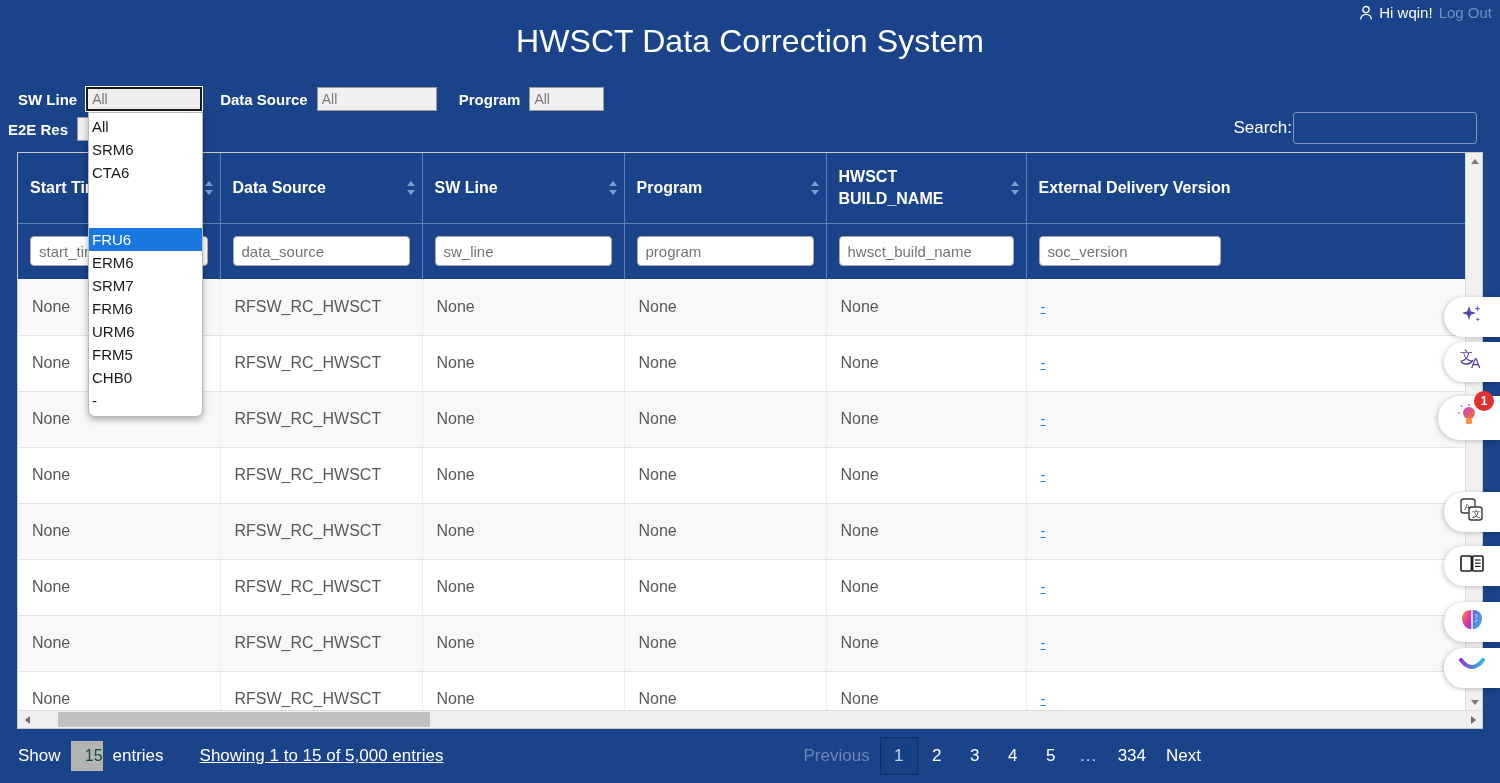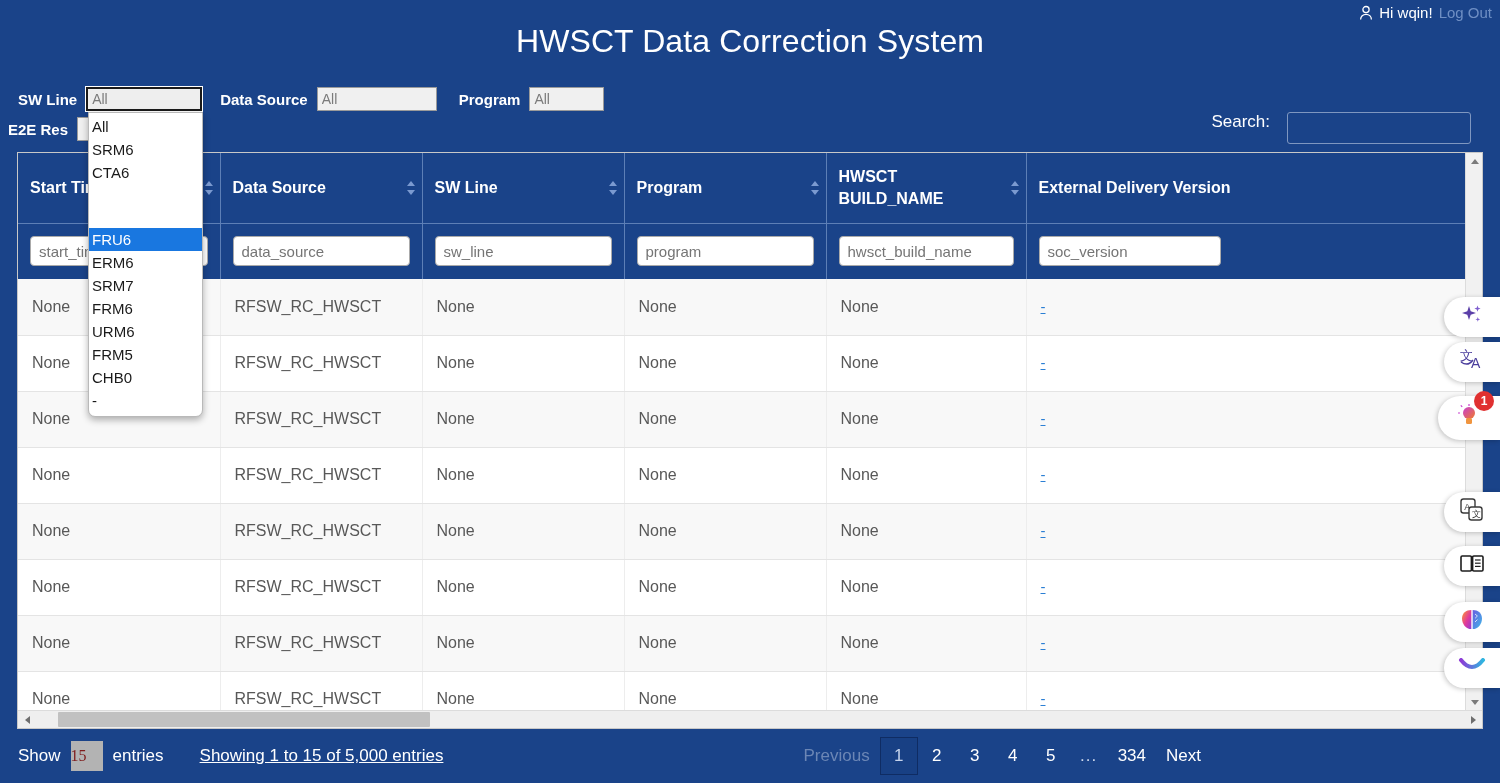--- a/index.html
+++ b/index.html
@@ -87,22 +87,22 @@
     cursor: default;
   }
   #swline-dropdown .opt.sel {
     background: #1977e0;
     color: #ffffff;
     margin-top: 44px;
   }
 
   
   #searchwrap {
-    position: absolute; top: 112px; right: 29px;
-    display: flex; gap: 17px;
+    position: absolute; top: 112px; right: 23px;
+    display: flex; align-items: center; gap: 1px;
     z-index: 20;
   }
   #searchwrap .slabel { font-size: 17px; color: #ffffff; }
   #search-input {
     width: 184px; height: 32px;
     background: transparent;
     border: 1px solid #7f97c0;
     border-radius: 3px;
     color: #ffffff;
     font-size: 14px;
@@ -237,27 +237,27 @@
     position: absolute; left: 0; bottom: 0;
     width: 1229px; height: 54px;
     display: flex; align-items: center;
     color: #ffffff;
     padding: 0 18px;
     font-size: 17px;
   }
   #footer .left { display: flex; align-items: center; gap: 10px; }
   #len-select {
     background: #b3b3b3;
-    color: #7f1d1d;
+    color: #14532d;
     border: none;
     height: 30px;
     width: 32px;
-    text-align: left;
+    text-align: right;
     font-size: 16px;
-    font-family: Liberation Serif, serif;
+    font-family: Liberation Sans, sans-serif;
     line-height: 30px;
   }
   #footer .showing { margin-left: 26px; text-decoration: underline; }
   #pagination { margin-left: auto; display: flex; align-items: center; }
   #pagination .pg {
     min-width: 38px; height: 38px;
     display: flex; align-items: center; justify-content: center;
     color: #ffffff; font-size: 17px;
     padding: 0 10px;
     cursor: pointer;

